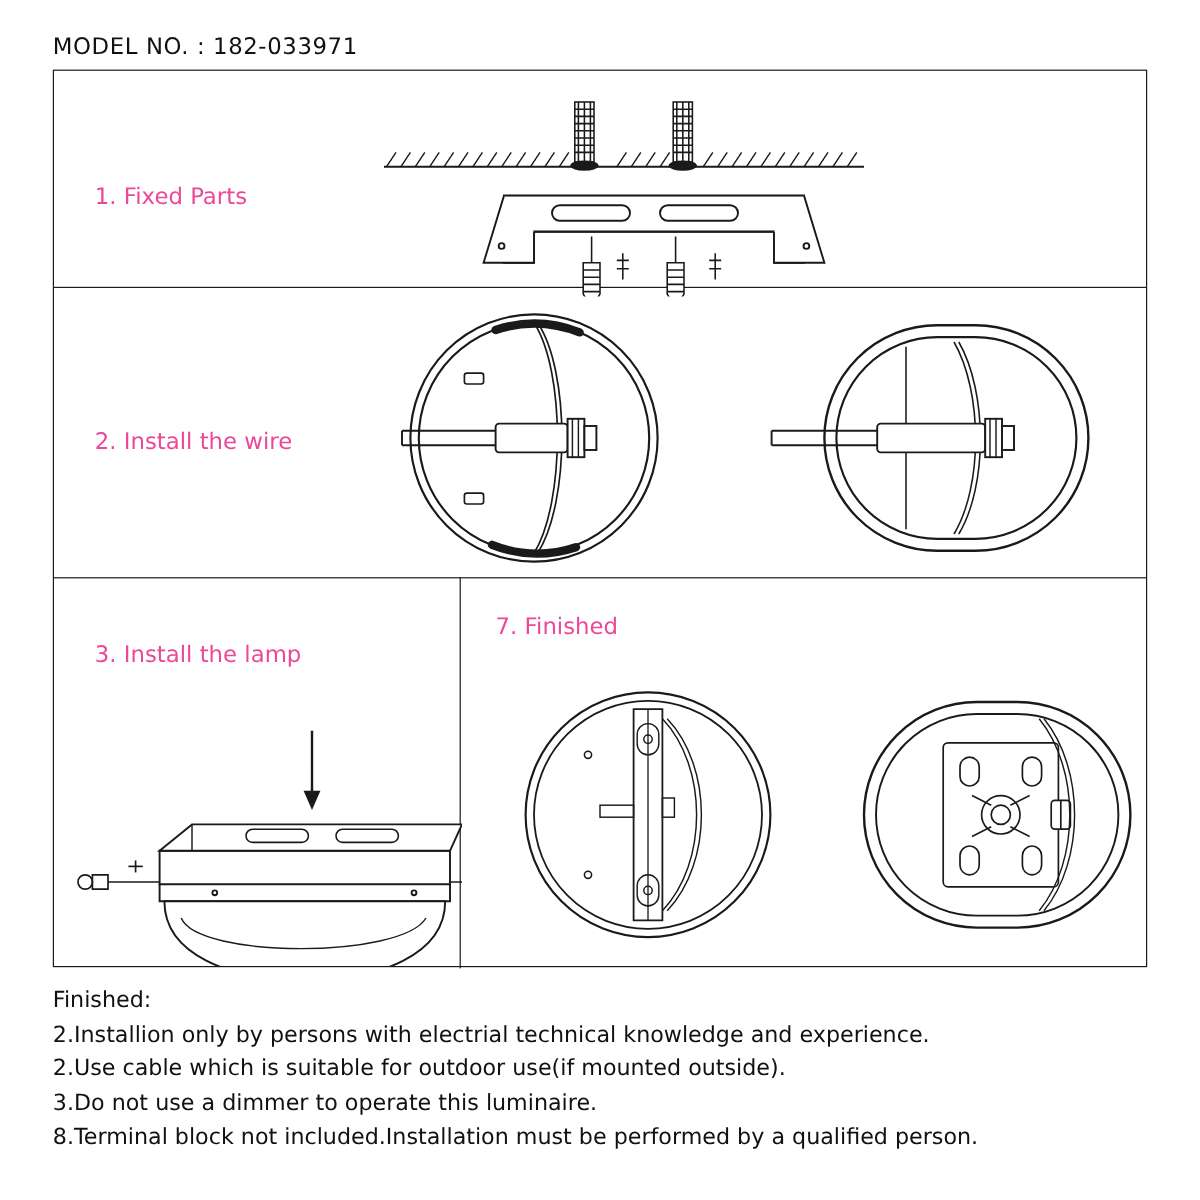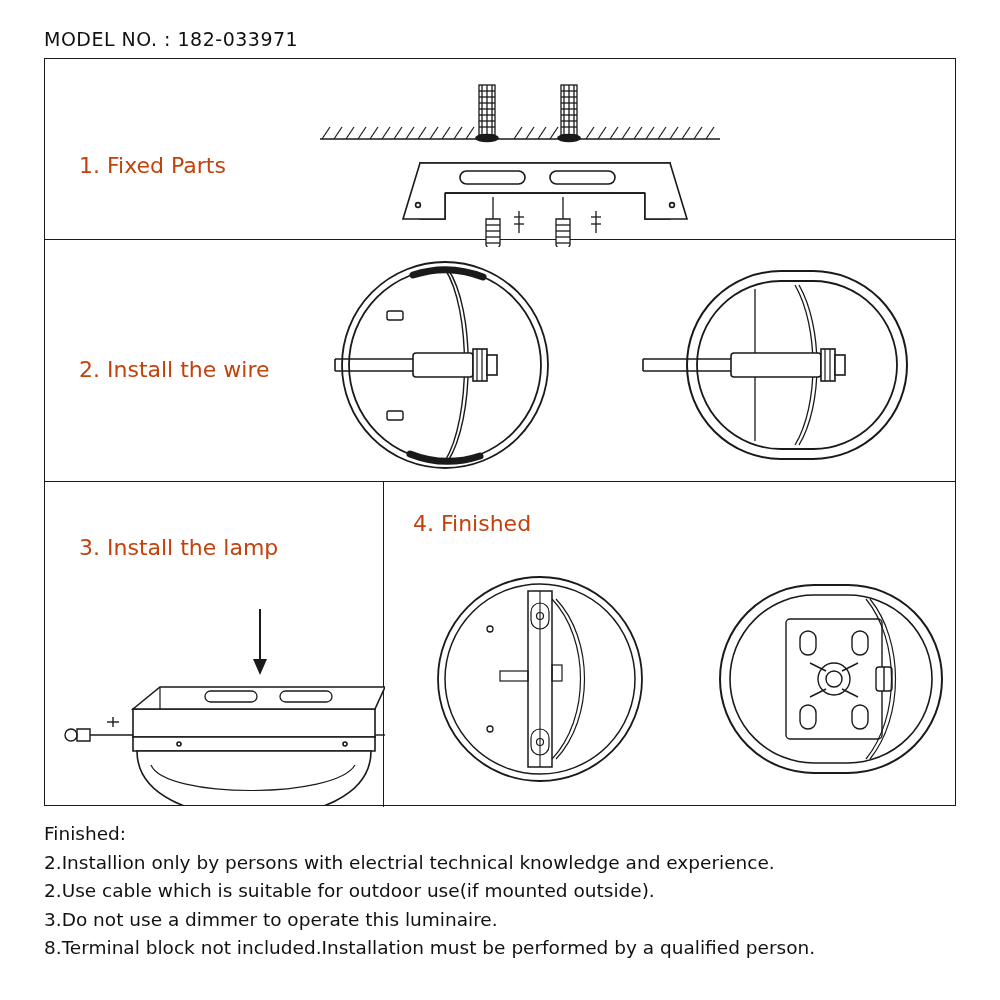--- a/index.html
+++ b/index.html
@@ -48,22 +48,22 @@
   }
   .col-divider {
     position: absolute;
     top: 0;
     height: 100%;
     width: 0;
     border-left: 1.6px solid #1a1a1a;
   }
   .step-label {
     position: absolute;
-    font-size: 22px;
-    color: #c2410c;
+    font-size: 19px;
+    color: #ec4899;
     white-space: nowrap;
   }
   .warnings {
     position: absolute;
     left: 44px;
     top: 820px;
     width: 920px;
     font-size: 18.5px;
     line-height: 28.5px;
     color: #111;
@@ -87,21 +87,21 @@
     <div class="row-divider" style="top:180px;"></div>
     <div class="row-divider" style="top:422px;"></div>
     <div class="col-divider" style="left:338px; top:422px; height:326px;"></div>
 
     <div class="step-label" style="left:34px; top:94px;">1. Fixed Parts</div>
 
     <div class="step-label" style="left:34px; top:298px;">2. Install the wire</div>
 
     <div class="step-label" style="left:34px; top:452px;margin-top:24px;">3. Install the lamp</div>
 
-    <div class="step-label" style="left:368px; top:452px;">4. Finished</div>
+    <div class="step-label" style="left:368px; top:452px;">7. Finished</div>
 
     <div class="art" style="left:215px; top:8px; width:500px; height:180px;">
       <svg width="500" height="180" viewBox="0 0 500 180">
         <g fill="none" stroke="#1a1a1a" stroke-width="1.6">
 
           <line x1="60" y1="72" x2="460" y2="72"></line>
 
           <g stroke-width="1.2">
             <line x1="62" y1="72" x2="70" y2="60"></line>
               <line x1="74" y1="72" x2="82" y2="60"></line>

